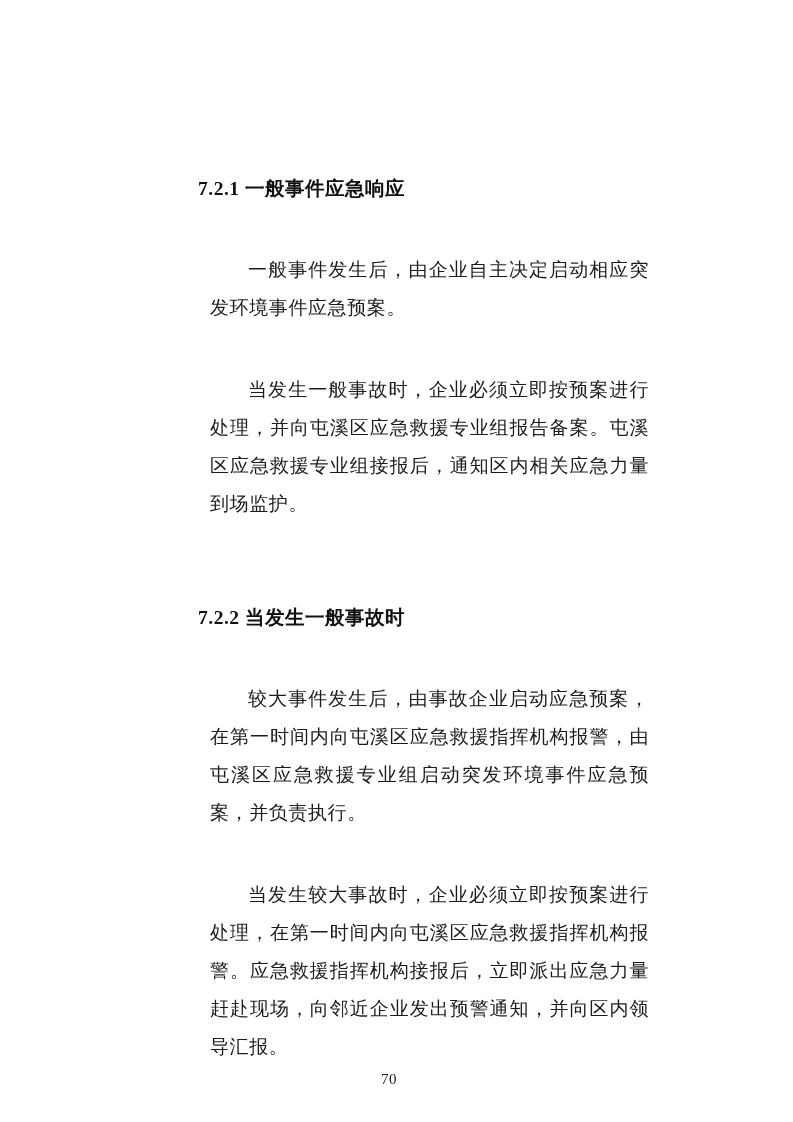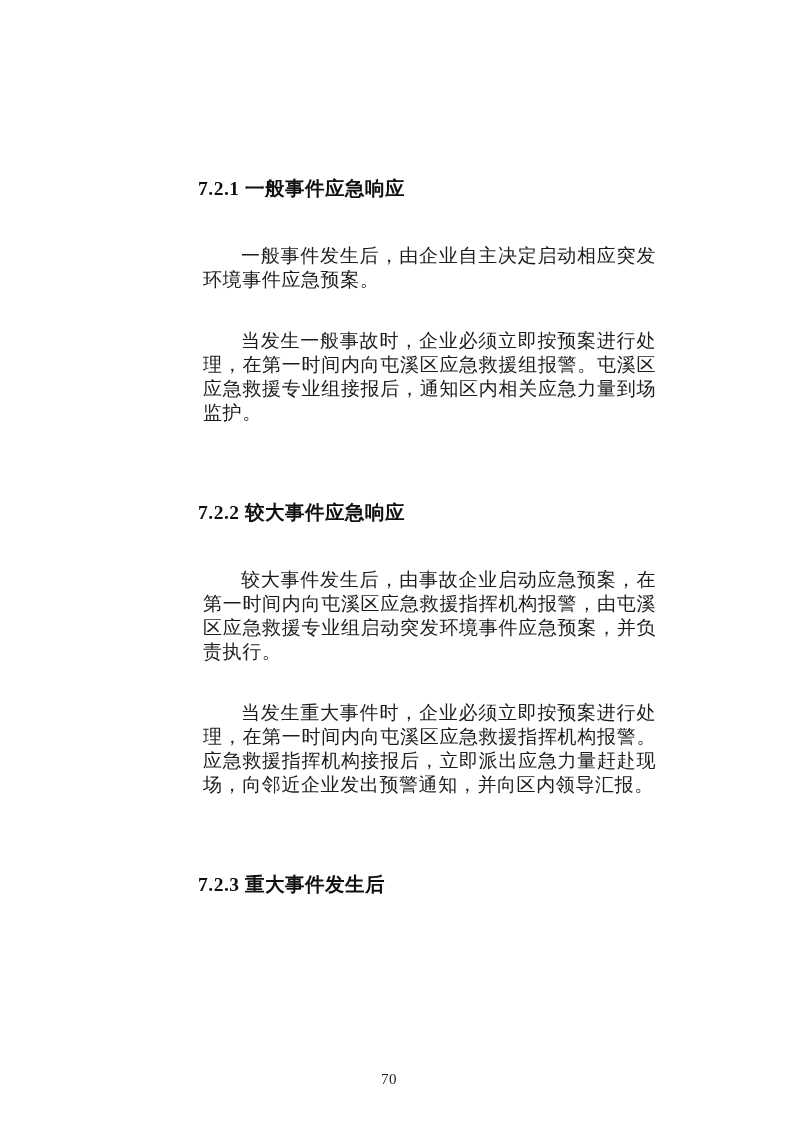--- a/index.html
+++ b/index.html
@@ -30,26 +30,26 @@
     font-weight: 700;
     line-height: 37px;
     letter-spacing: 0.5px;
     margin: 0 0 4px 0;
     text-align: left;
     color: #101010;
   }
 
   .para {
     font-size: 19px;
-    line-height: 24px;
+    line-height: 38px;
     text-indent: 2em;
     text-align: justify;
     text-justify: inter-character;
     letter-spacing: 0.6px;
-    margin: 5px;
+    margin: 12px;
     color: #1c1c1c;
     font-weight: 400;
   }
 
   .footer {
     position: absolute;
     left: 0;
     top: 1022px;
     width: 714px;
     text-align: center;
@@ -64,27 +64,27 @@
 </head>
 <body>
 
 <div class="page">
 
   <div class="content">
 
     <section>
       <h3 class="heading">7.2.1 一般事件应急响应</h3>
       <p class="para">一般事件发生后，由企业自主决定启动相应突发环境事件应急预案。</p>
-      <p class="para">当发生一般事故时，企业必须立即按预案进行处理，在第一时间内向屯溪区应急救援组报警。屯溪区应急救援专业组接报后，通知区内相关应急力量到场监护。</p>
+      <p class="para">当发生一般事故时，企业必须立即按预案进行处理，并向屯溪区应急救援专业组报告备案。屯溪区应急救援专业组接报后，通知区内相关应急力量到场监护。</p>
     </section>
 
     <section>
-      <h3 class="heading">7.2.2 较大事件应急响应</h3>
+      <h3 class="heading">7.2.2 当发生一般事故时</h3>
       <p class="para">较大事件发生后，由事故企业启动应急预案，在第一时间内向屯溪区应急救援指挥机构报警，由屯溪区应急救援专业组启动突发环境事件应急预案，并负责执行。</p>
-      <p class="para">当发生重大事件时，企业必须立即按预案进行处理，在第一时间内向屯溪区应急救援指挥机构报警。应急救援指挥机构接报后，立即派出应急力量赶赴现场，向邻近企业发出预警通知，并向区内领导汇报。</p>
+      <p class="para">当发生较大事故时，企业必须立即按预案进行处理，在第一时间内向屯溪区应急救援指挥机构报警。应急救援指挥机构接报后，立即派出应急力量赶赴现场，向邻近企业发出预警通知，并向区内领导汇报。</p>
     </section>
 
     <section>
       <h3 class="heading">7.2.3 重大事件发生后</h3>
     </section>
 
   </div>
 
   <div class="footer">
     <span class="page-number">70</span>

